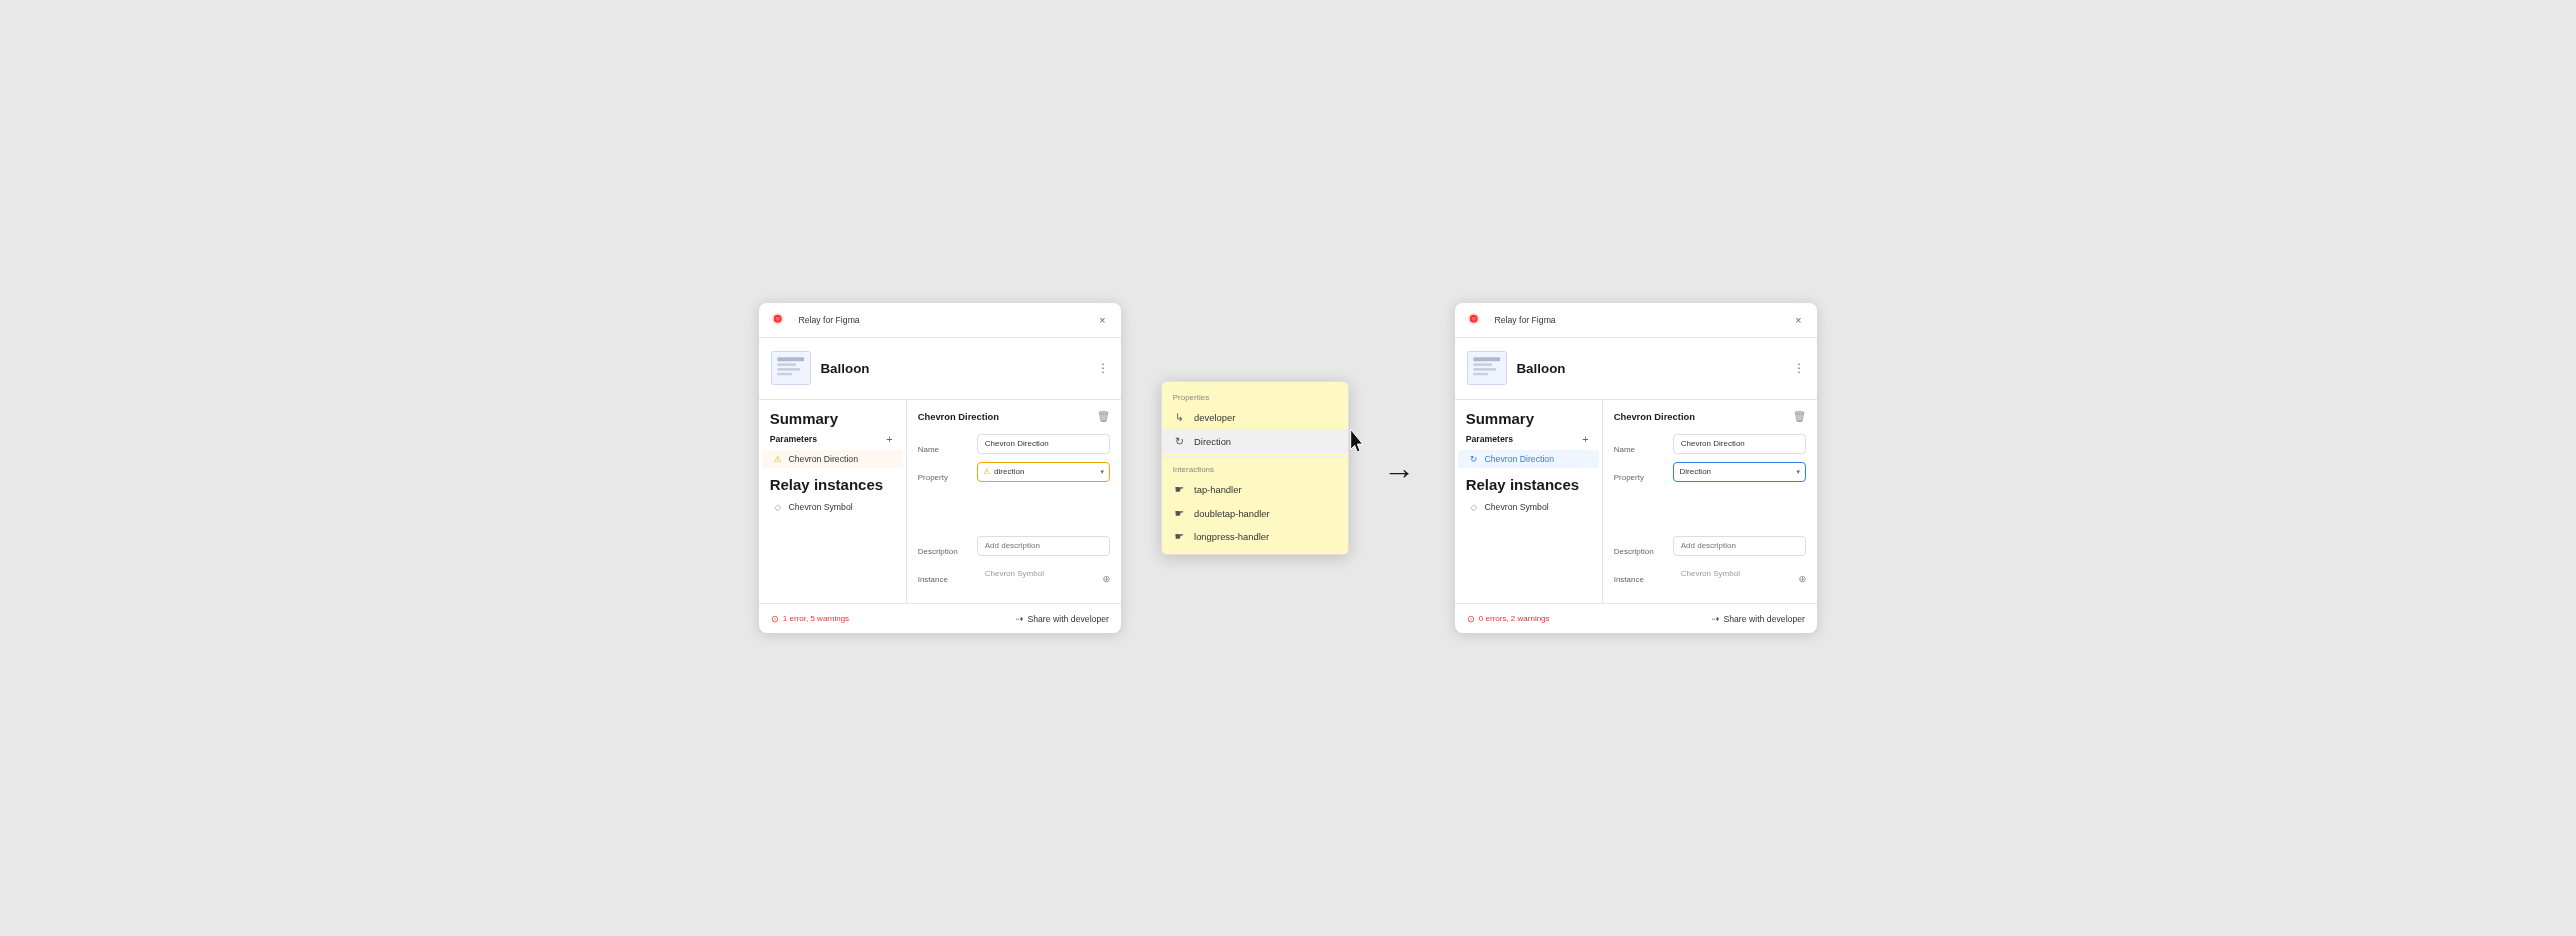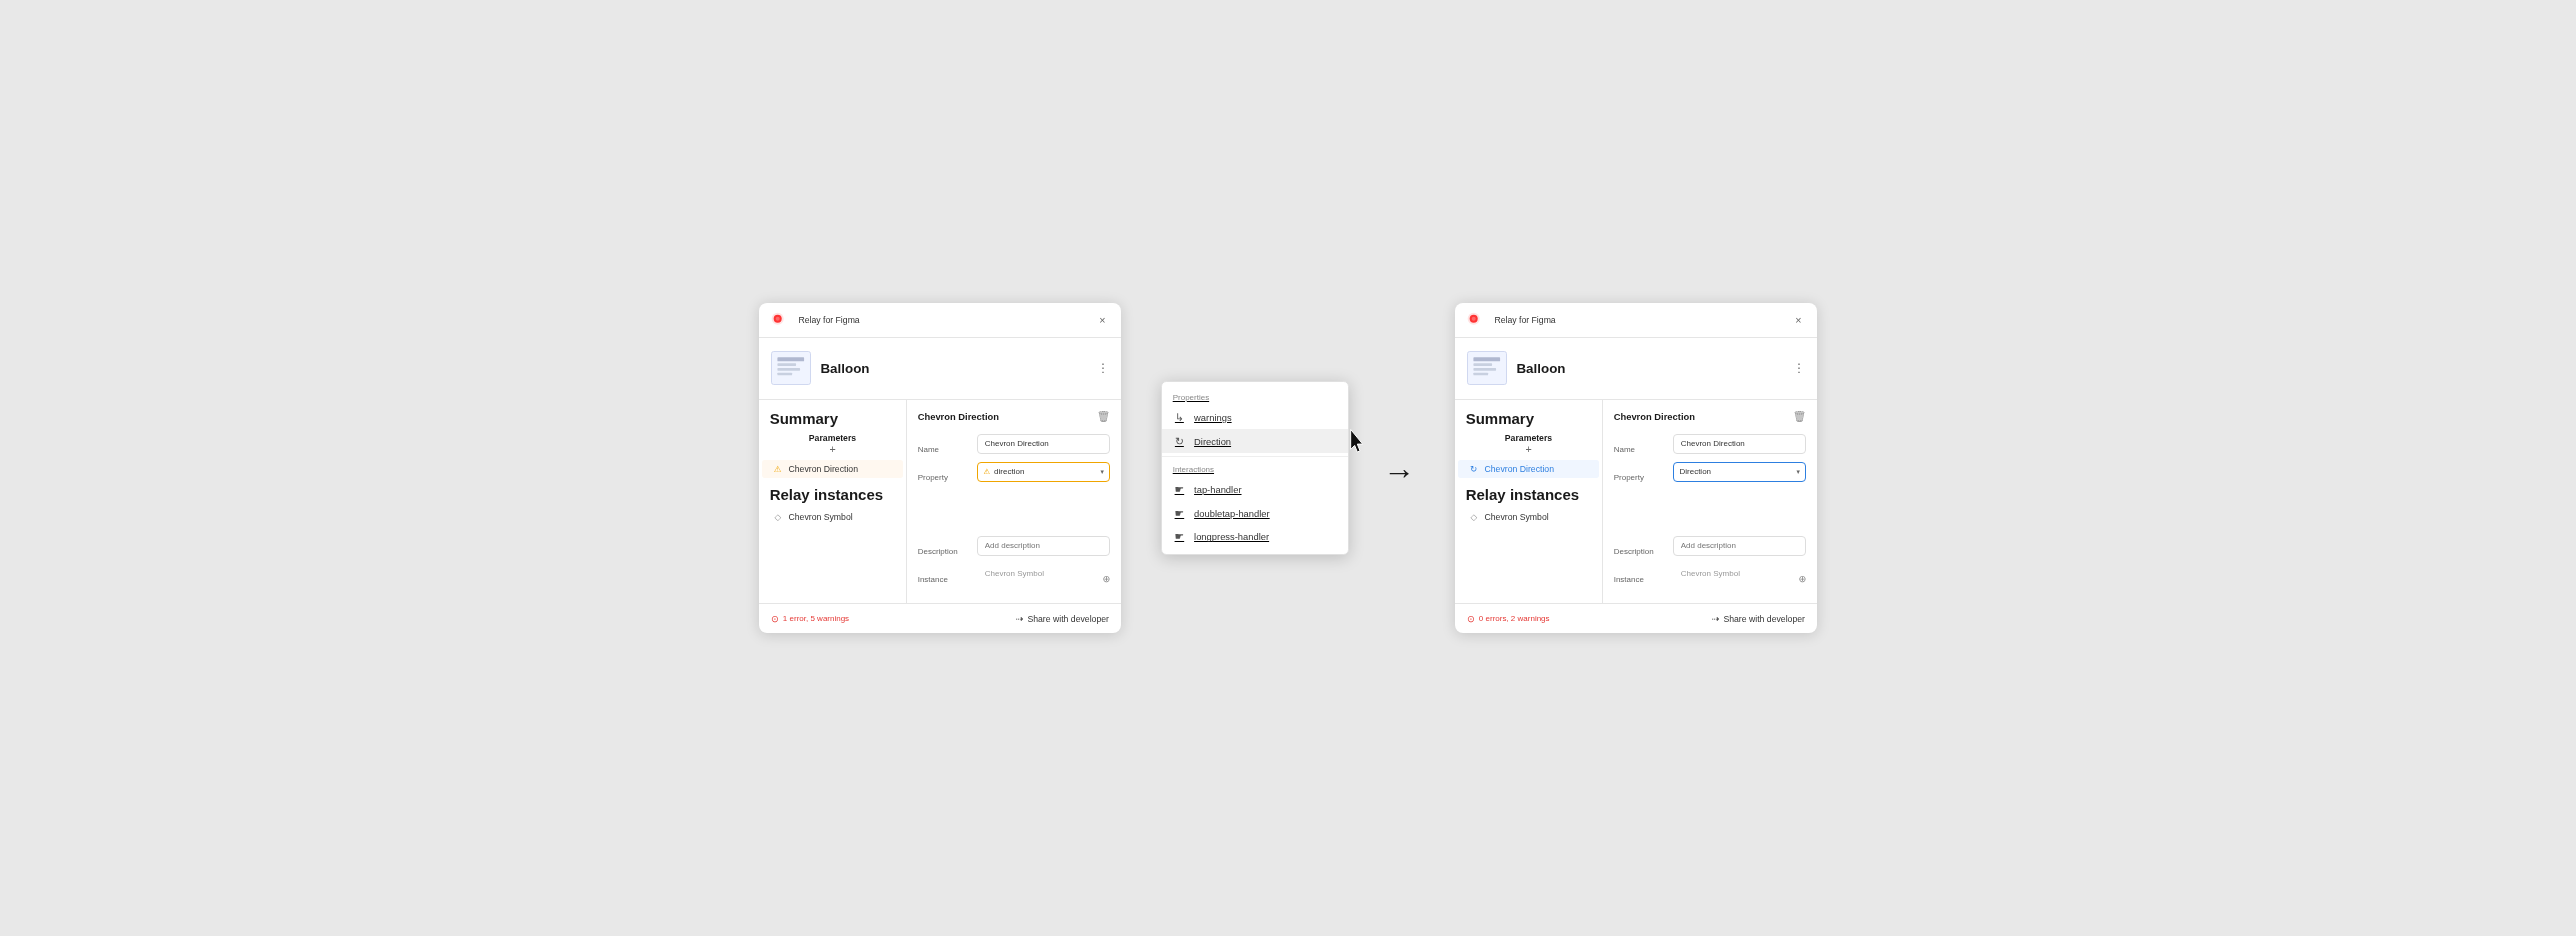--- a/index.html
+++ b/index.html
@@ -104,21 +104,20 @@
       font-weight: 600;
       color: #1a1a1a;
       padding: 0 10.7px 5.4px 10.7px;
     }
 
     .sidebar-section-header {
       display: flex;
       align-items: center;
       justify-content: space-between;
       padding: 0 10.7px 5.4px 10.7px;
-      flex-direction: column;
     }
 
     .sidebar-add-btn {
       color: #666;
       font-size: 10.7px;
       cursor: pointer;
       width: 12px;
       height: 12px;
       display: flex;
       align-items: center;
@@ -313,32 +312,31 @@
       justify-content: center;
     }
 
     .big-arrow {
       font-size: 32px;
       color: #1a1a1a;
       font-weight: bold;
     }
 
     .dropdown-popup {
-      background: #ffffff;
+      background: #fef9c3;
       border: 0.7px solid #e0e0e0;
       border-radius: 5.4px;
       box-shadow: 0 2.7px 16px rgba(0,0,0,0.18);
       width: 188px;
       padding: 5.4px 0;
       position: absolute;
       top: 0;
       left: 50%;
       transform: translateX(-20%);
       z-index: 10;
-      text-decoration: underline;
     }
 
     .popup-section-title {
       font-size: 8px;
       color: #888;
       padding: 5.4px 10.7px 4px 10.7px;
     }
 
     .popup-item {
       display: flex;
@@ -481,21 +479,21 @@
 </div>
 
 <div class="middle-section">
   <div style="position:relative; display:flex; align-items:center; gap:34px;">
 
     <div class="dropdown-popup" style="position:relative; transform:none; left:auto; top:auto;">
       <div class="popup-section-title">Properties</div>
 
       <div class="popup-item">
         <span class="popup-item-icon">↳</span>
-        <span>warnings</span>
+        <span>developer</span>
       </div>
 
       <div class="popup-item selected">
         <span class="popup-item-icon">↻</span>
         <span>Direction</span>
 
         <svg style="position:absolute; right:-20px; width:20px; height:25.5px; pointer-events:none;" viewBox="0 0 30 38" fill="none">
           <path d="M4 2 L4 32 L10 26 L14 36 L18 34 L14 24 L22 24 Z" fill="#111" stroke="white" stroke-width="1.5"></path>
         </svg>
       </div>

